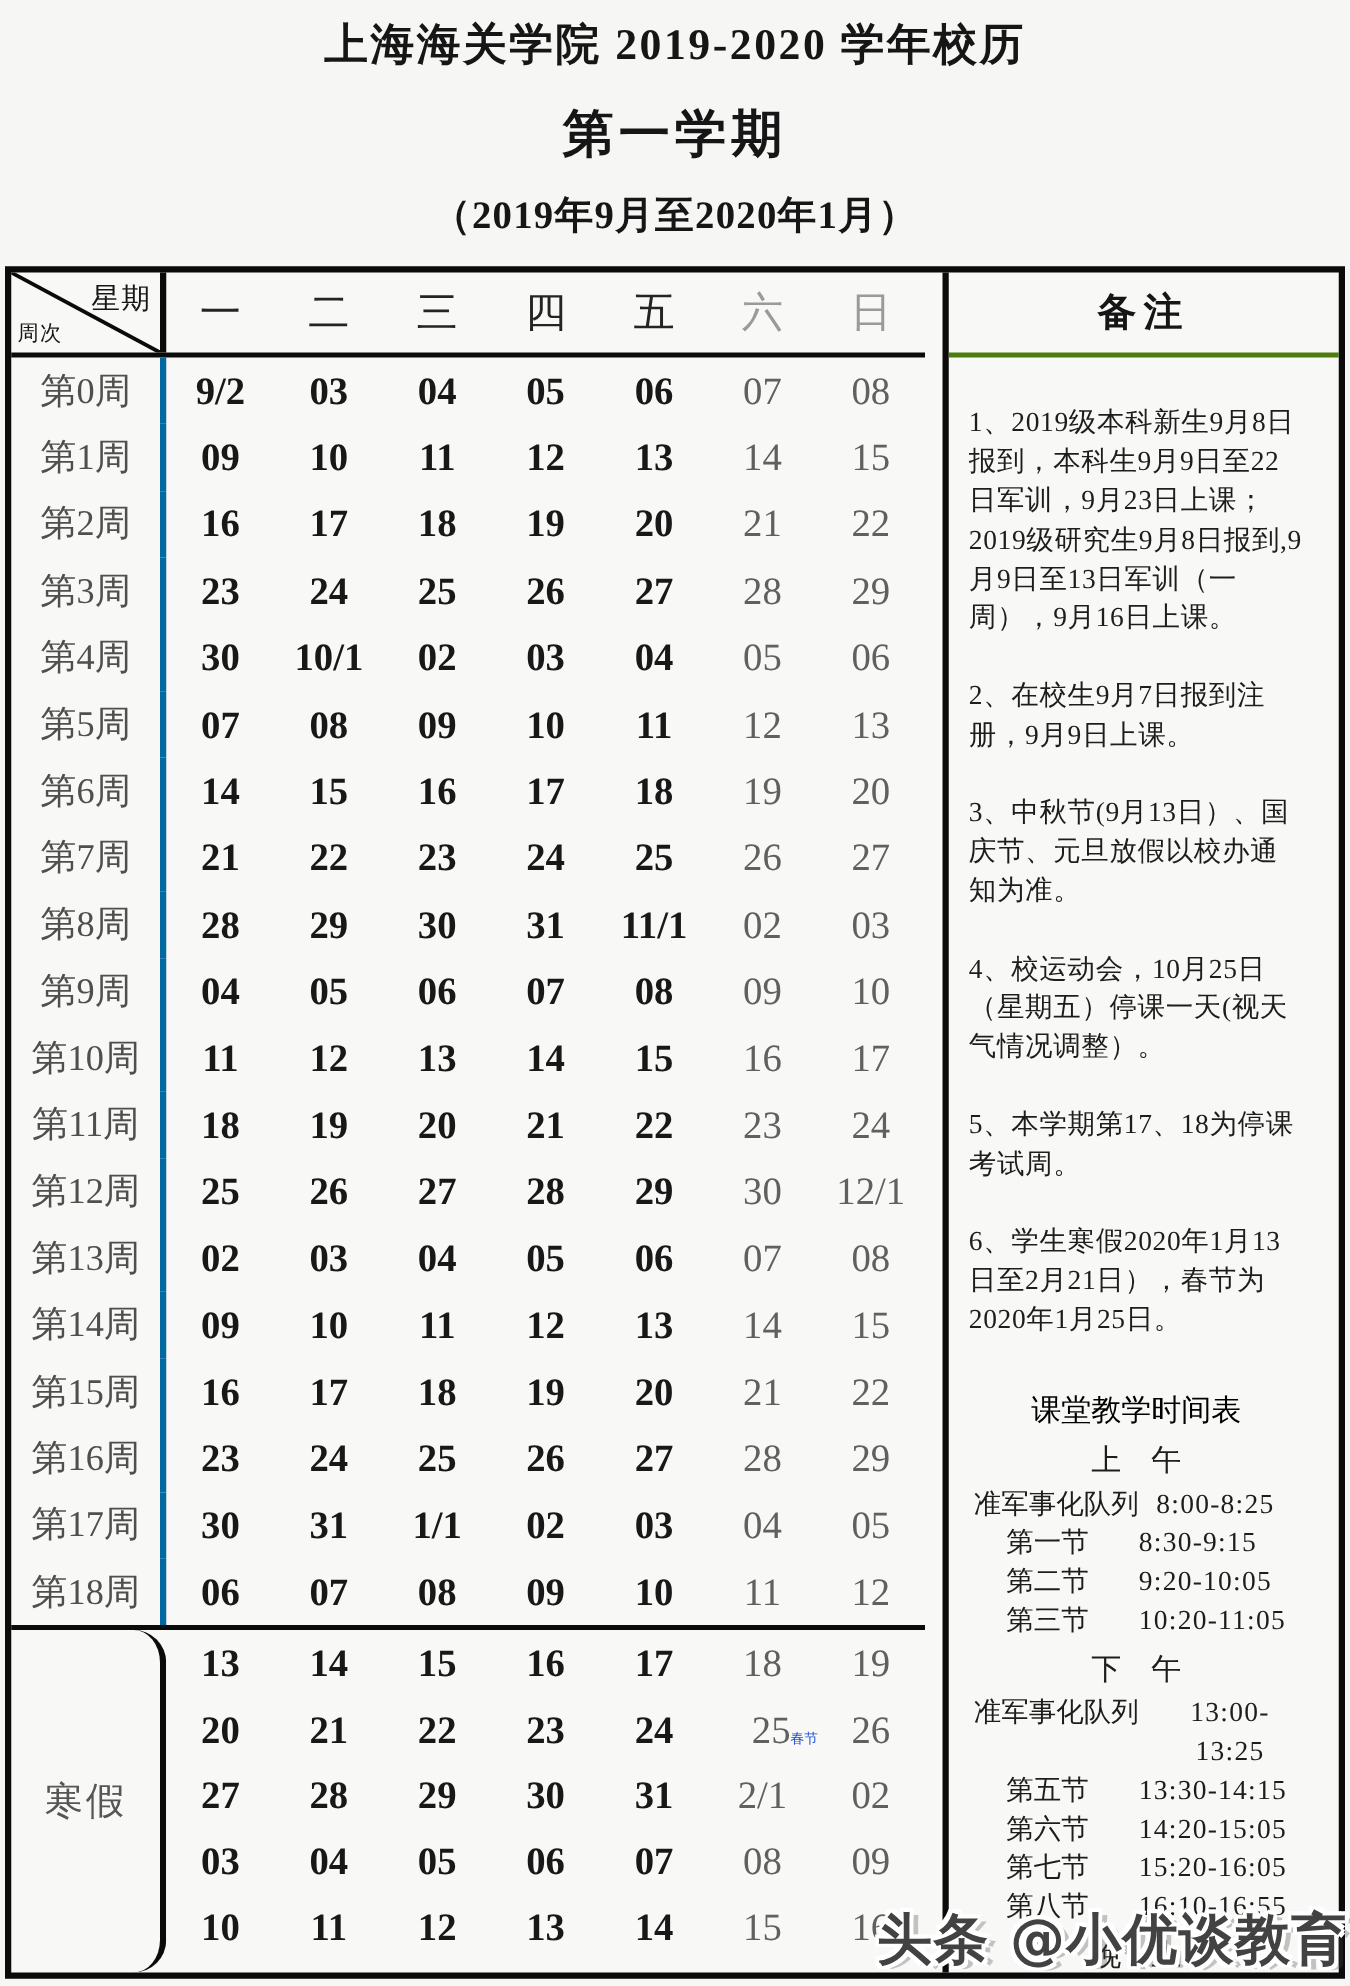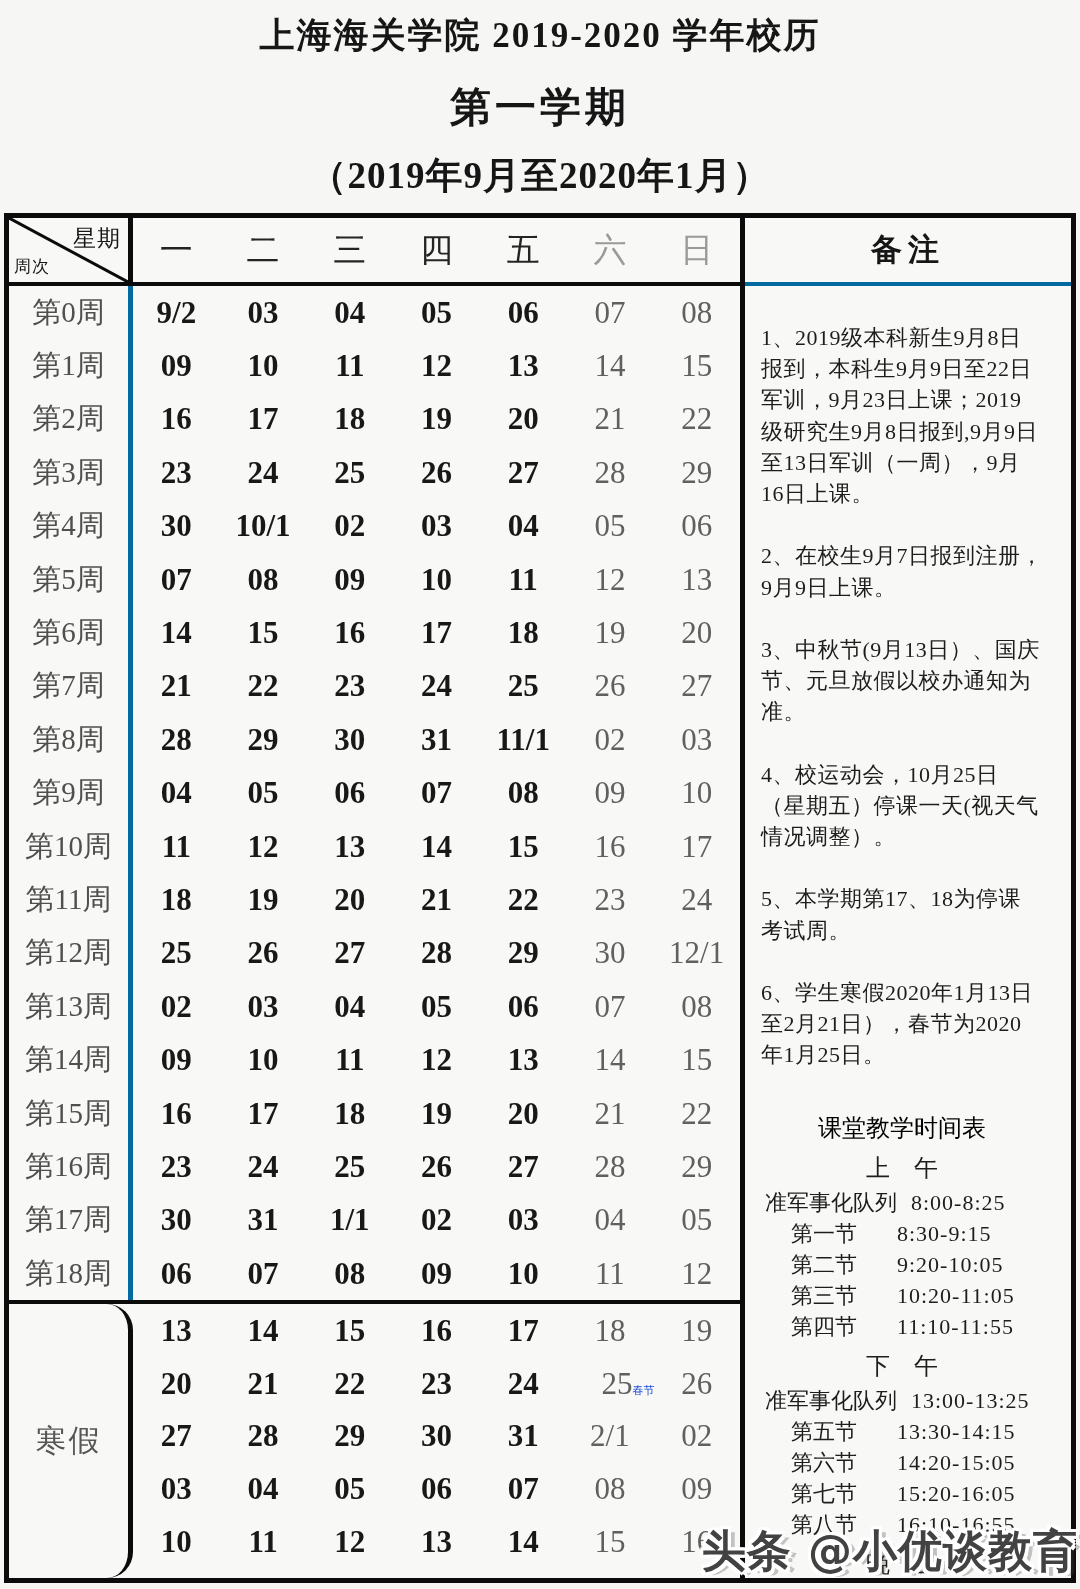--- a/index.html
+++ b/index.html
@@ -10,25 +10,25 @@
     font-family:"Liberation Serif","DejaVu Serif",serif;
     color:#161616;
     overflow:hidden;
   }
   
   .main-title { position:absolute; top:12px; left:0; width:100%; text-align:center;
     font-size:35px; font-weight:700; letter-spacing:2px; }
   .semester  { position:absolute; top:80px; left:0; width:100%; text-align:center;
     font-size:41px; font-weight:700; letter-spacing:4px; }
   .range     { position:absolute; top:151px; left:0; width:100%; text-align:center;
-    font-size:37px; font-weight:700; letter-spacing:1px; }
+    font-size:31px; font-weight:700; letter-spacing:1px; }
 
   
   .cal-table { position:absolute; left:4px; top:213px; width:1072px; height:1370px;
-    border:5px solid #0b0b0b; display:flex; background:#f8f8f6; }
+    border:5px solid #0b0b0b; display:flex; background:#f8f8f6;gap:14px; }
   .left-sec  { width:731px; flex:none; display:flex; flex-direction:column; }
   .notes-sec { flex:1; border-left:5px solid #0b0b0b; display:flex; flex-direction:column; }
 
   
   .header-row { height:68px; flex:none; border-bottom:4px solid #0b0b0b; display:flex; }
   .corner { width:124px; flex:none; border-right:5px solid #0b0b0b; position:relative; }
   .corner svg { position:absolute; inset:0; width:100%; height:100%; }
   .corner .tr { position:absolute; top:5px; right:7px; font-size:23px; letter-spacing:1px; }
   .corner .bl { position:absolute; bottom:4px; left:5px; font-size:17px; letter-spacing:1px; }
   .day-cells { flex:1; display:grid; grid-template-columns:repeat(7,1fr); align-items:center; }
@@ -49,21 +49,21 @@
 
   
   .vacation-block { flex:1; border-top:4px solid #0b0b0b; display:flex; }
   .vacation-label { width:124px; flex:none; border-right:5px solid #0b0b0b;
     display:flex; align-items:center; justify-content:center;
     font-size:31px; color:#565656; letter-spacing:2px;border-radius:26px; }
   .vacation-rows { flex:1; display:flex; flex-direction:column; padding-bottom:10px; }
   .vac-row { flex:1; }
 
   
-  .notes-header { height:68px; flex:none; border-bottom:4px solid #0369a1;
+  .notes-header { height:68px; flex:none; border-bottom:4px solid #4d7c0f;
     display:flex; align-items:center; justify-content:center;
     font-size:31px; font-weight:700; letter-spacing:6px; }
   .notes-body { flex:1; padding:36px 28px 0 16px; position:relative; overflow:hidden; }
   .note-item { font-size:22px; line-height:1.42; letter-spacing:0.5px;
     color:#1d1d1d; margin-bottom:31px; }
 
   
   .sched-title { text-align:center; font-size:24px; margin:42px 0 4px; color:#000000; }
   .sched-heading { text-align:center; font-size:24px; margin:8px 0 3px; color:#1d1d1d; }
   .sched-row { display:flex; font-size:22px; line-height:31px; padding-left:4px; color:#1d1d1d;text-align:center; }
@@ -410,24 +410,20 @@
             <span class="sched-time">8:30-9:15</span>
           </div>
           <div class="sched-row">
             <span class="sched-label">第二节</span>
             <span class="sched-time">9:20-10:05</span>
           </div>
           <div class="sched-row">
             <span class="sched-label">第三节</span>
             <span class="sched-time">10:20-11:05</span>
           </div>
-          <div class="sched-row">
-            <span class="sched-label">第四节</span>
-            <span class="sched-time">11:10-11:55</span>
-          </div>
           <div class="sched-heading">下　午</div>
           <div class="sched-row">
             <span class="sched-label">准军事化队列</span>
             <span class="sched-time">13:00-13:25</span>
           </div>
           <div class="sched-row">
             <span class="sched-label">第五节</span>
             <span class="sched-time">13:30-14:15</span>
           </div>
           <div class="sched-row">

